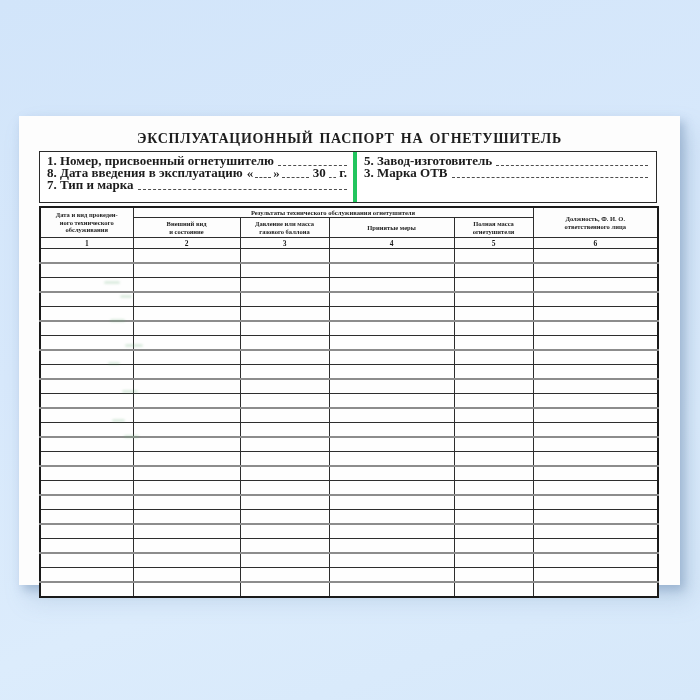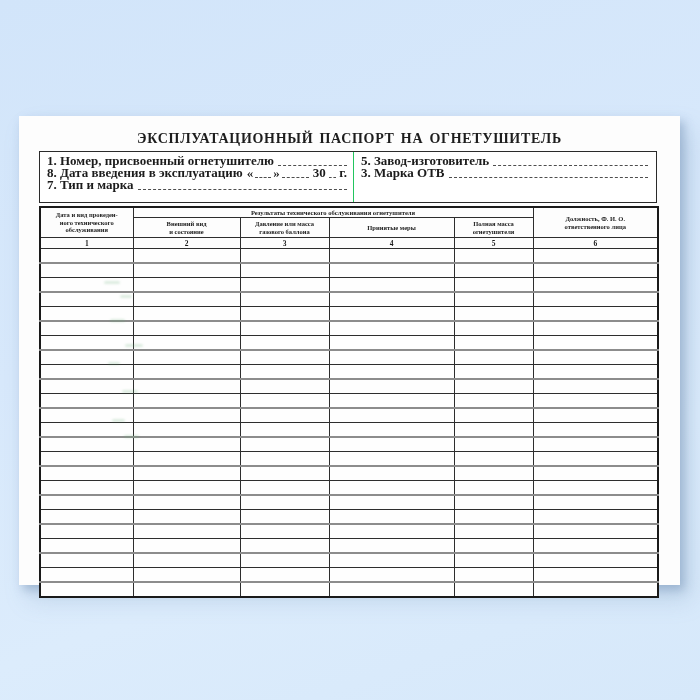--- a/index.html
+++ b/index.html
@@ -16,21 +16,21 @@
   .doc-title{
     margin-top:17px;text-align:center;
     font-size:14px;font-weight:700;letter-spacing:.7px;word-spacing:2px;
     color:#1d1d1d;line-height:12px;white-space:nowrap;
   }
   .info-box{
     box-sizing:border-box;margin:6px 0 0 20px;width:618px;height:52px;
     border:1px solid #2a2a2a;display:flex;background:#fff;
   }
   .info-left{box-sizing:border-box;width:313px;padding:2px 6px 0 7px;}
-  .info-right{box-sizing:border-box;flex:1;border-left:1px solid #22c55e;padding:2px 8px 0 7px;}
+  .info-right{box-sizing:border-box;flex:1;border-left:4px solid #22c55e;padding:2px 8px 0 7px;}
   .f-line{display:flex;align-items:flex-end;height:12px;font-size:13px;font-weight:600;
           color:#1c1c1c;line-height:10px;white-space:nowrap;}
   .lbl{margin-right:4px;}
   .qt{margin-right:2px;}
   .blank{display:inline-block;height:8px;border-bottom:1px dashed #4e4e4e;}
   .b-num{width:92px;}
   .b-q{width:34px;margin-right:2px;}
   .b-mid{width:58px;margin-right:4px;}
   .b-yr{width:16px;margin:0 3px;}
   .b-flex{flex:1;}

